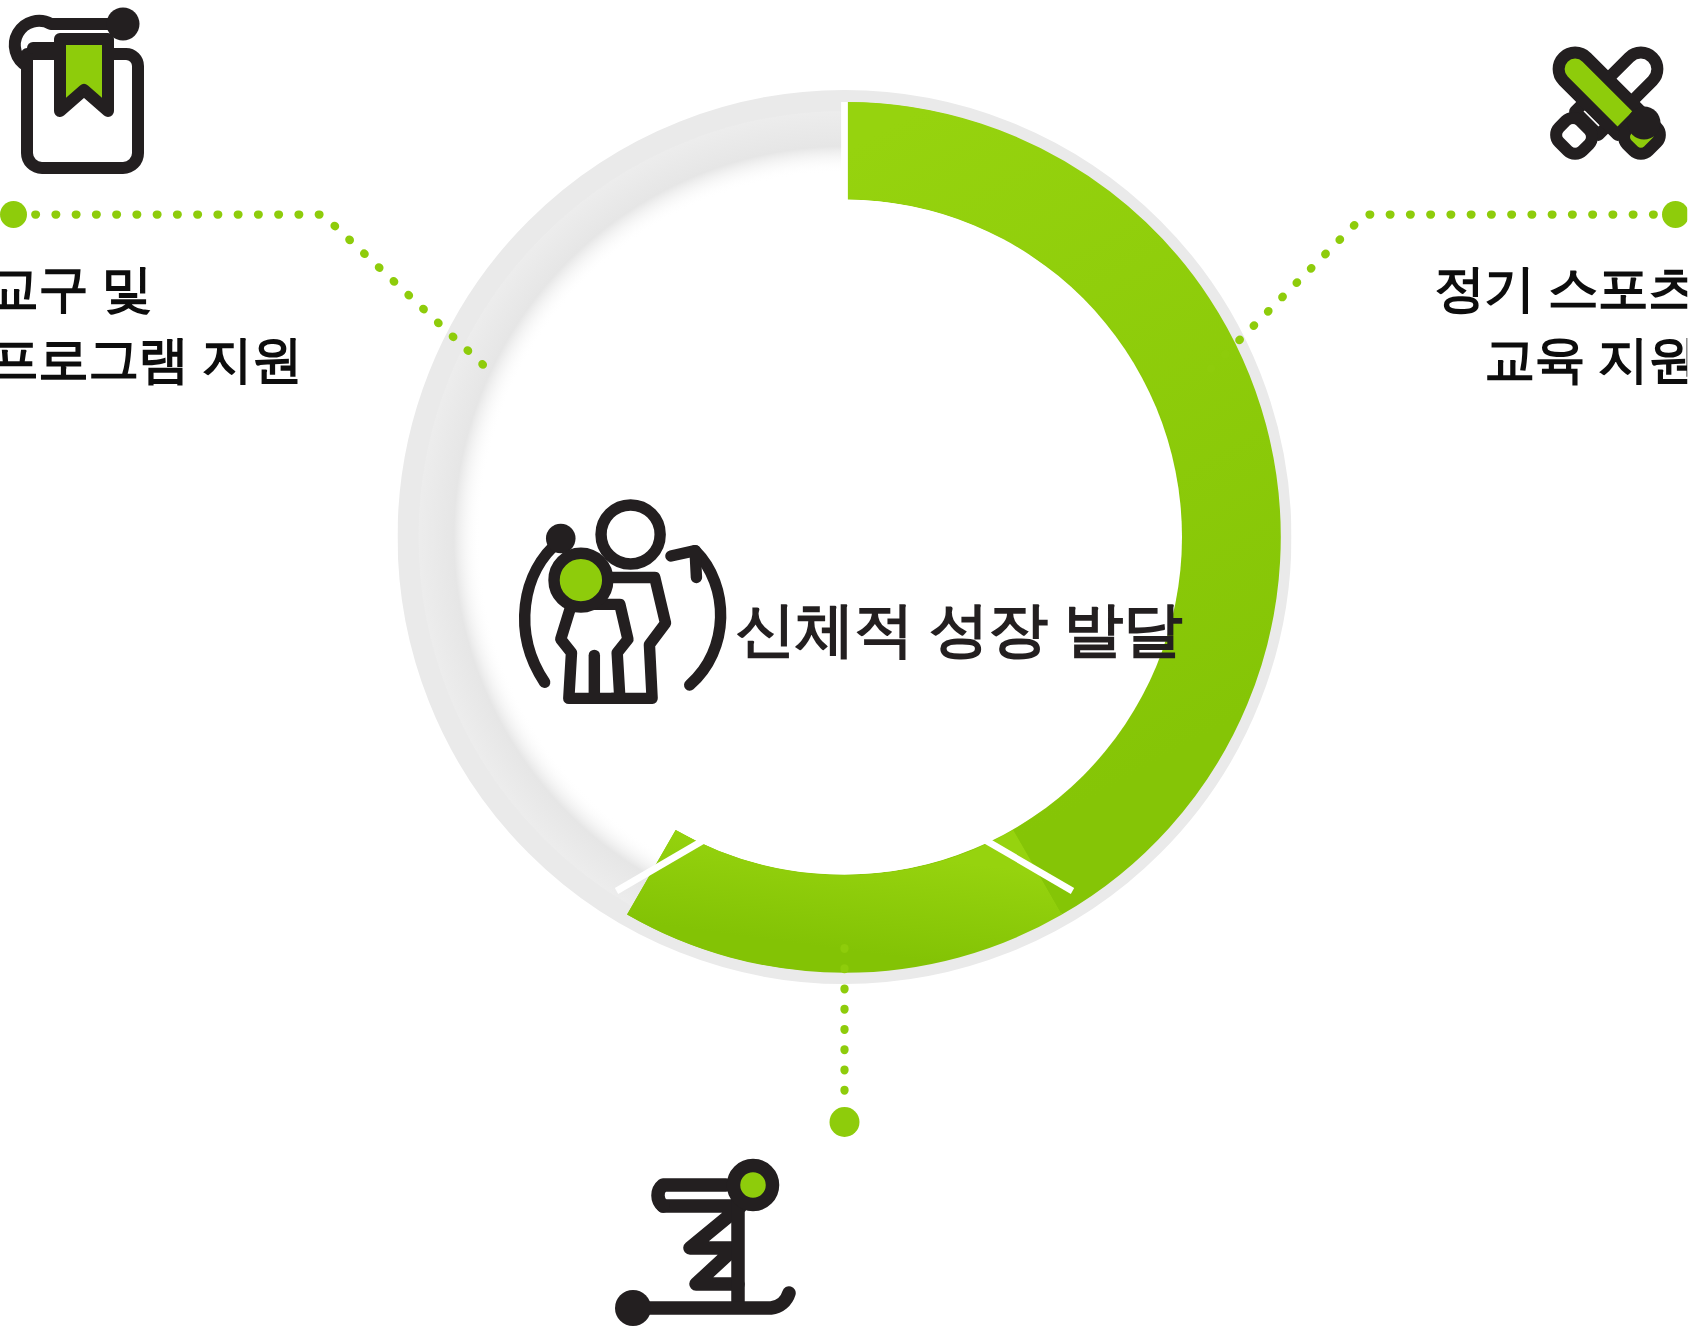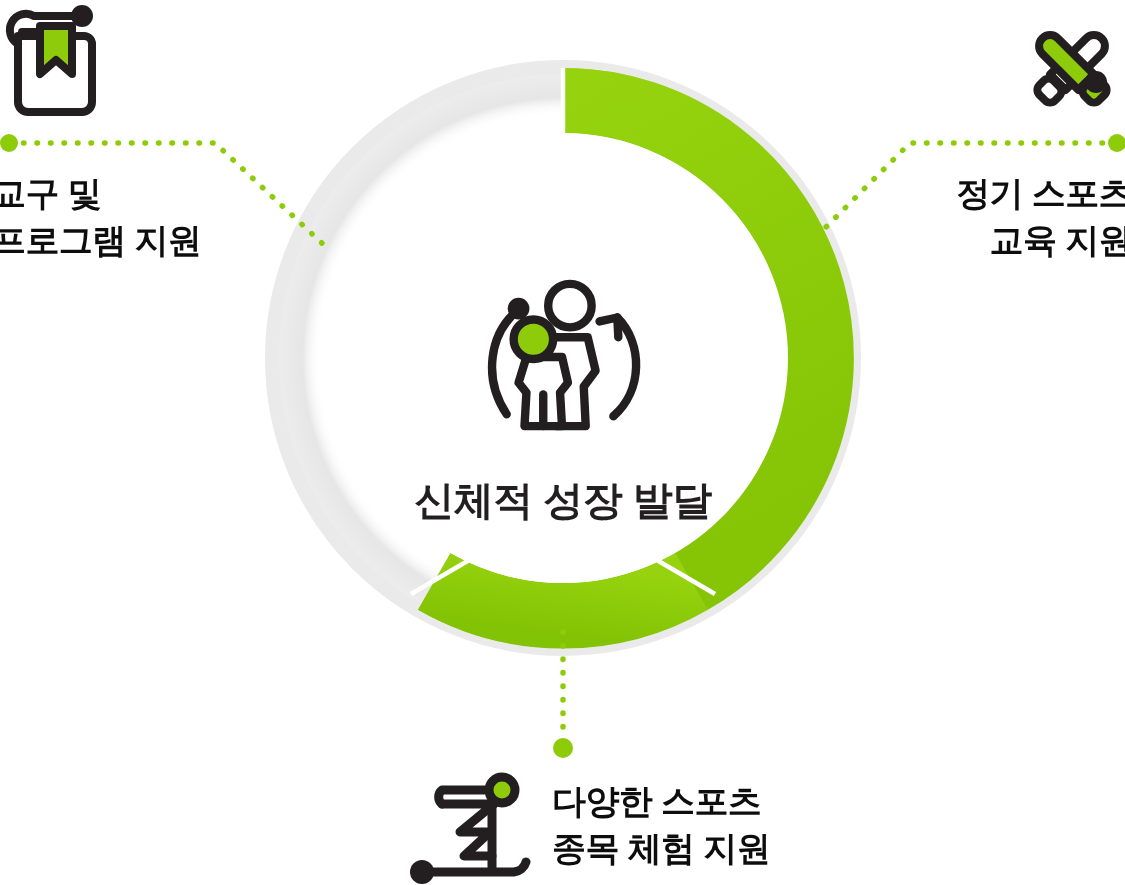--- a/index.html
+++ b/index.html
@@ -30,23 +30,23 @@
   #donut-svg { display: block; width: 596px; height: 596px; }
 
   
   #center-block {
     position: absolute;
     left: 338px;
     top: 133px;
     width: 450px;
     height: 450px;
     display: flex;
-    flex-direction: column;
+    flex-direction: row;
     align-items: center;
-    justify-content: center;
+    justify-content: space-between;
     padding-top: 88px;
     box-sizing: border-box;
   }
   #center-icon { width: 168px; height: 160px; display:block; }
   #center-text {
     margin-top: 36px;
     text-align: center;
     font-size: 40px;
     font-weight: 700;
     line-height: 1.42;
@@ -224,20 +224,14 @@
       <path d="M86 18 L 86 96"></path>
 
       <path d="M18 100 L 108 100 A 14 14 0 0 0 120 90"></path>
     </g>
 
     <circle cx="96" cy="18" r="13" fill="#8ECC0B" stroke="#231f20" stroke-width="9"></circle>
 
     <circle cx="16" cy="100" r="12" fill="#231f20"></circle>
   </svg>
 
-  <div class="satellite" id="sat-bottom">
-    <div class="sat-label">
-      <div>다양한 스포츠</div>
-      <div>종목 체험 지원</div>
-    </div>
-  </div>
 
 </div>
 
 </body></html>

